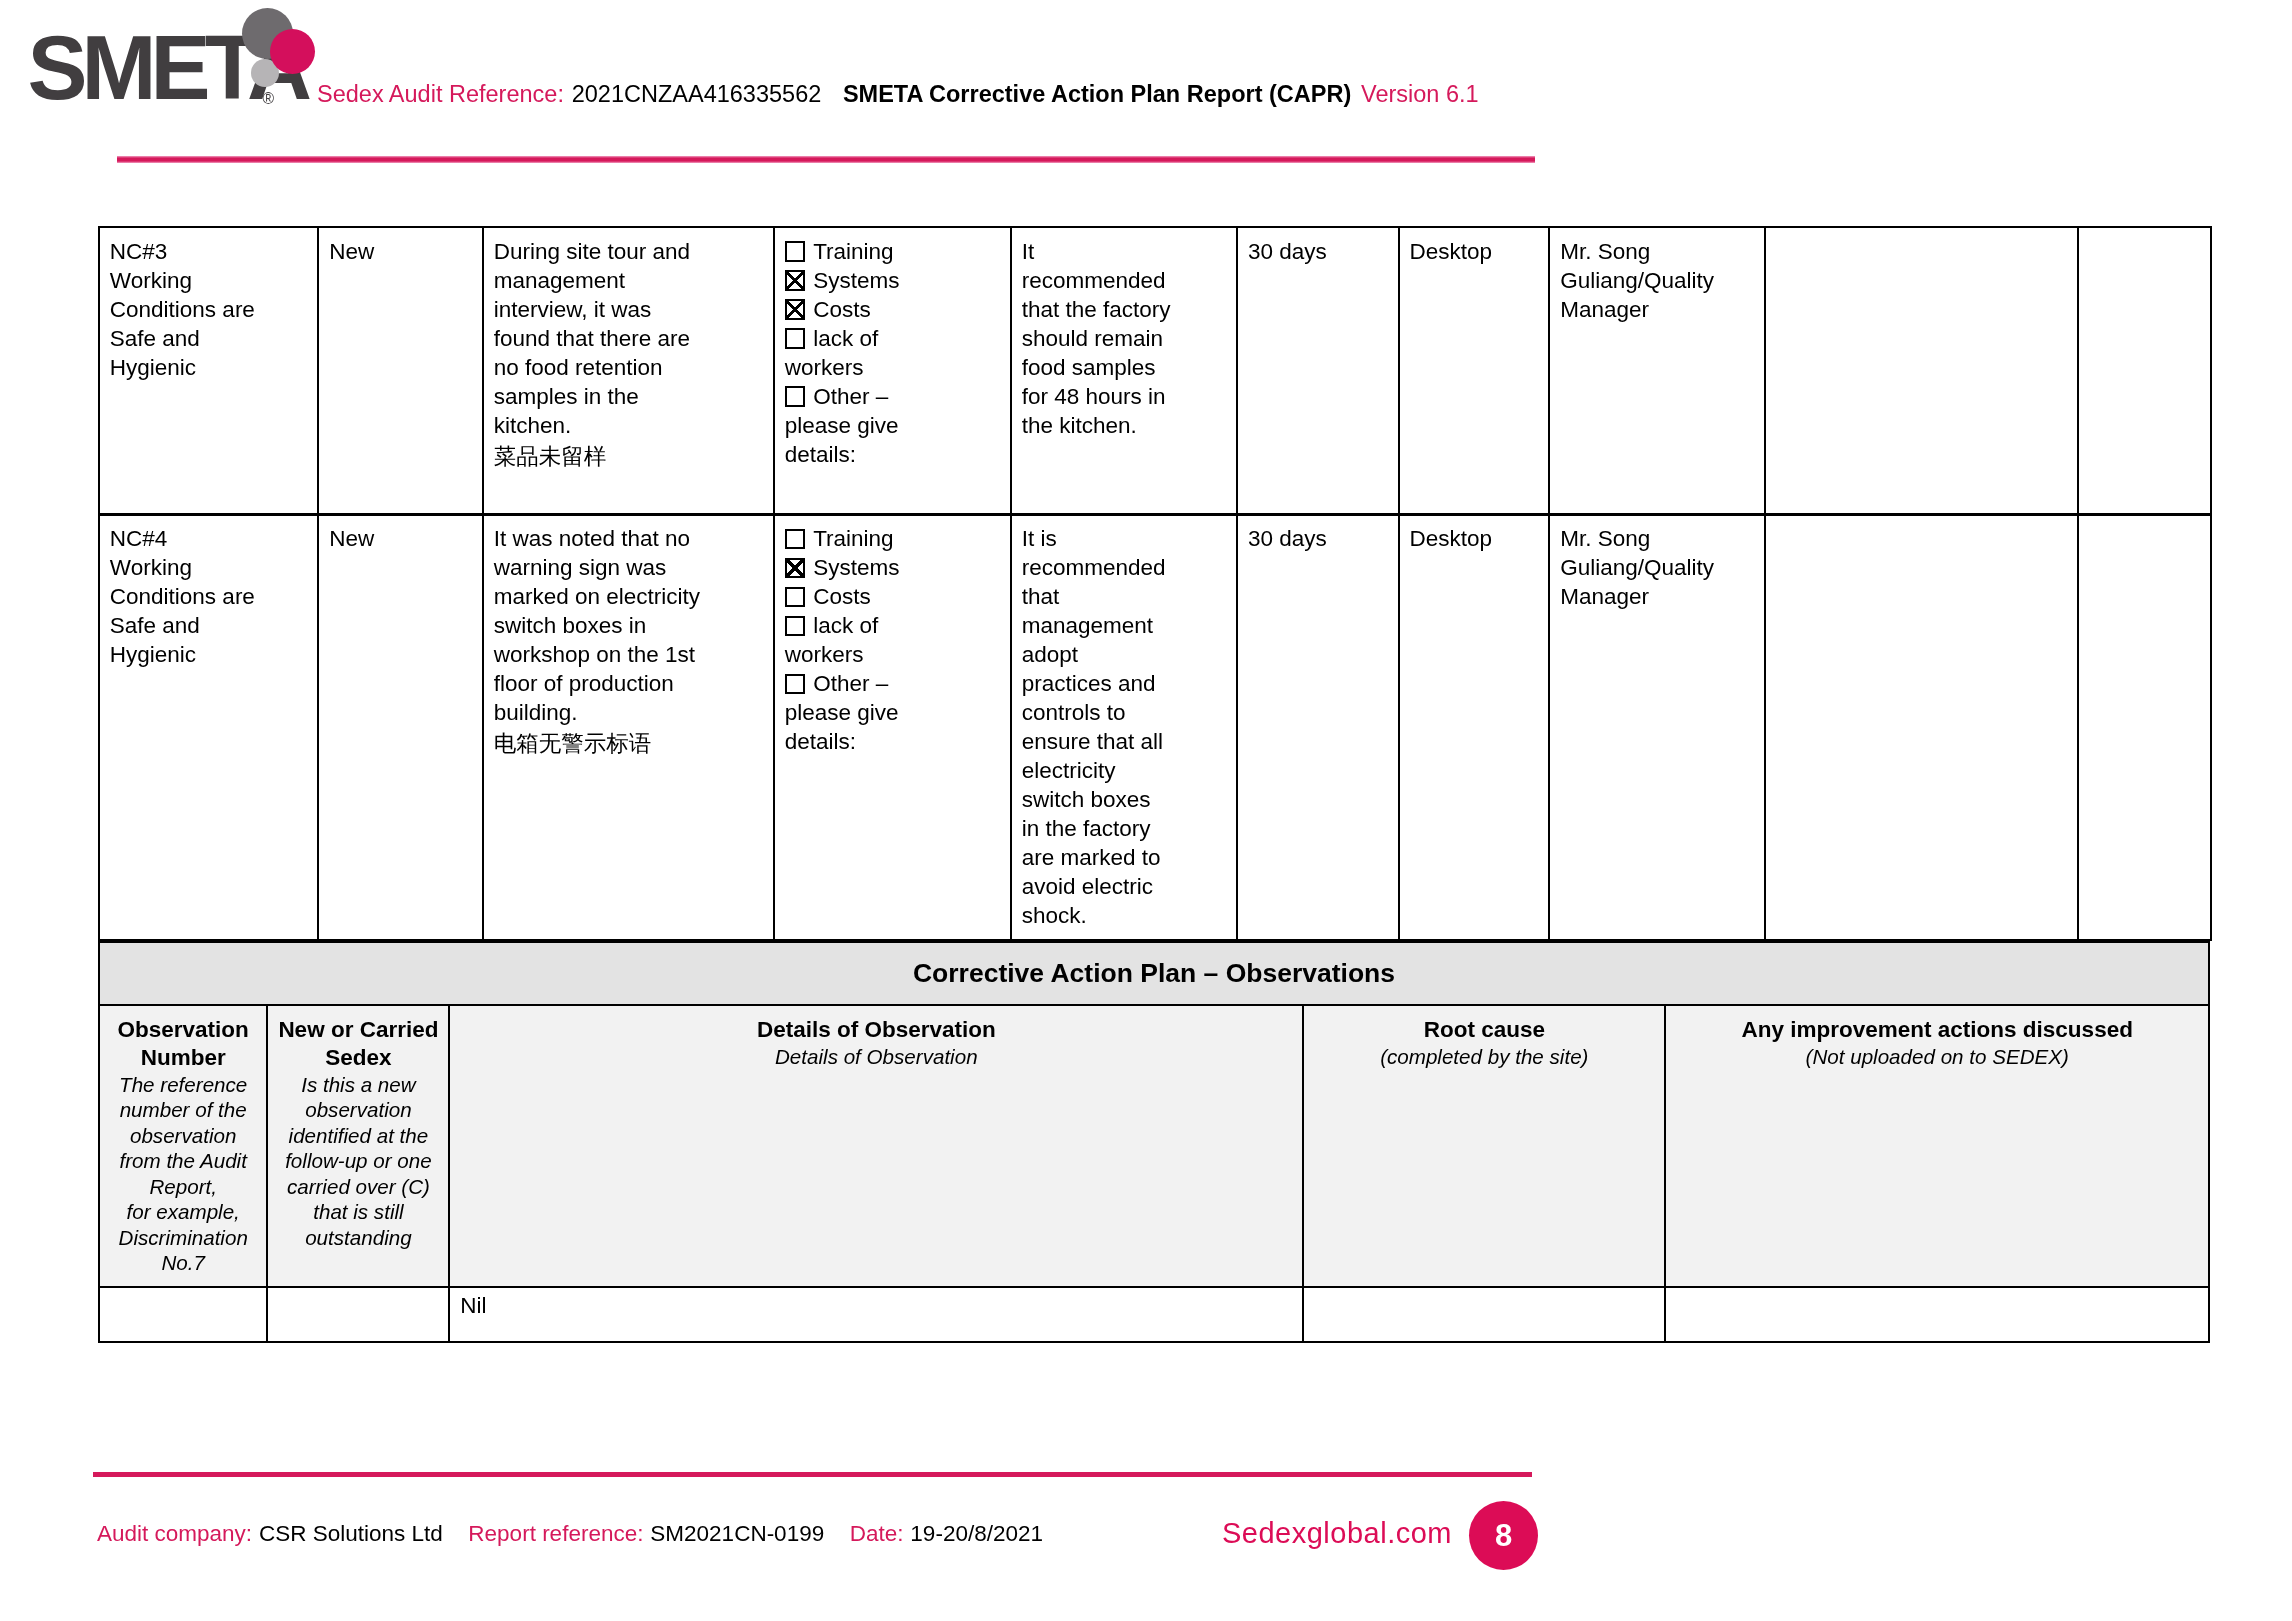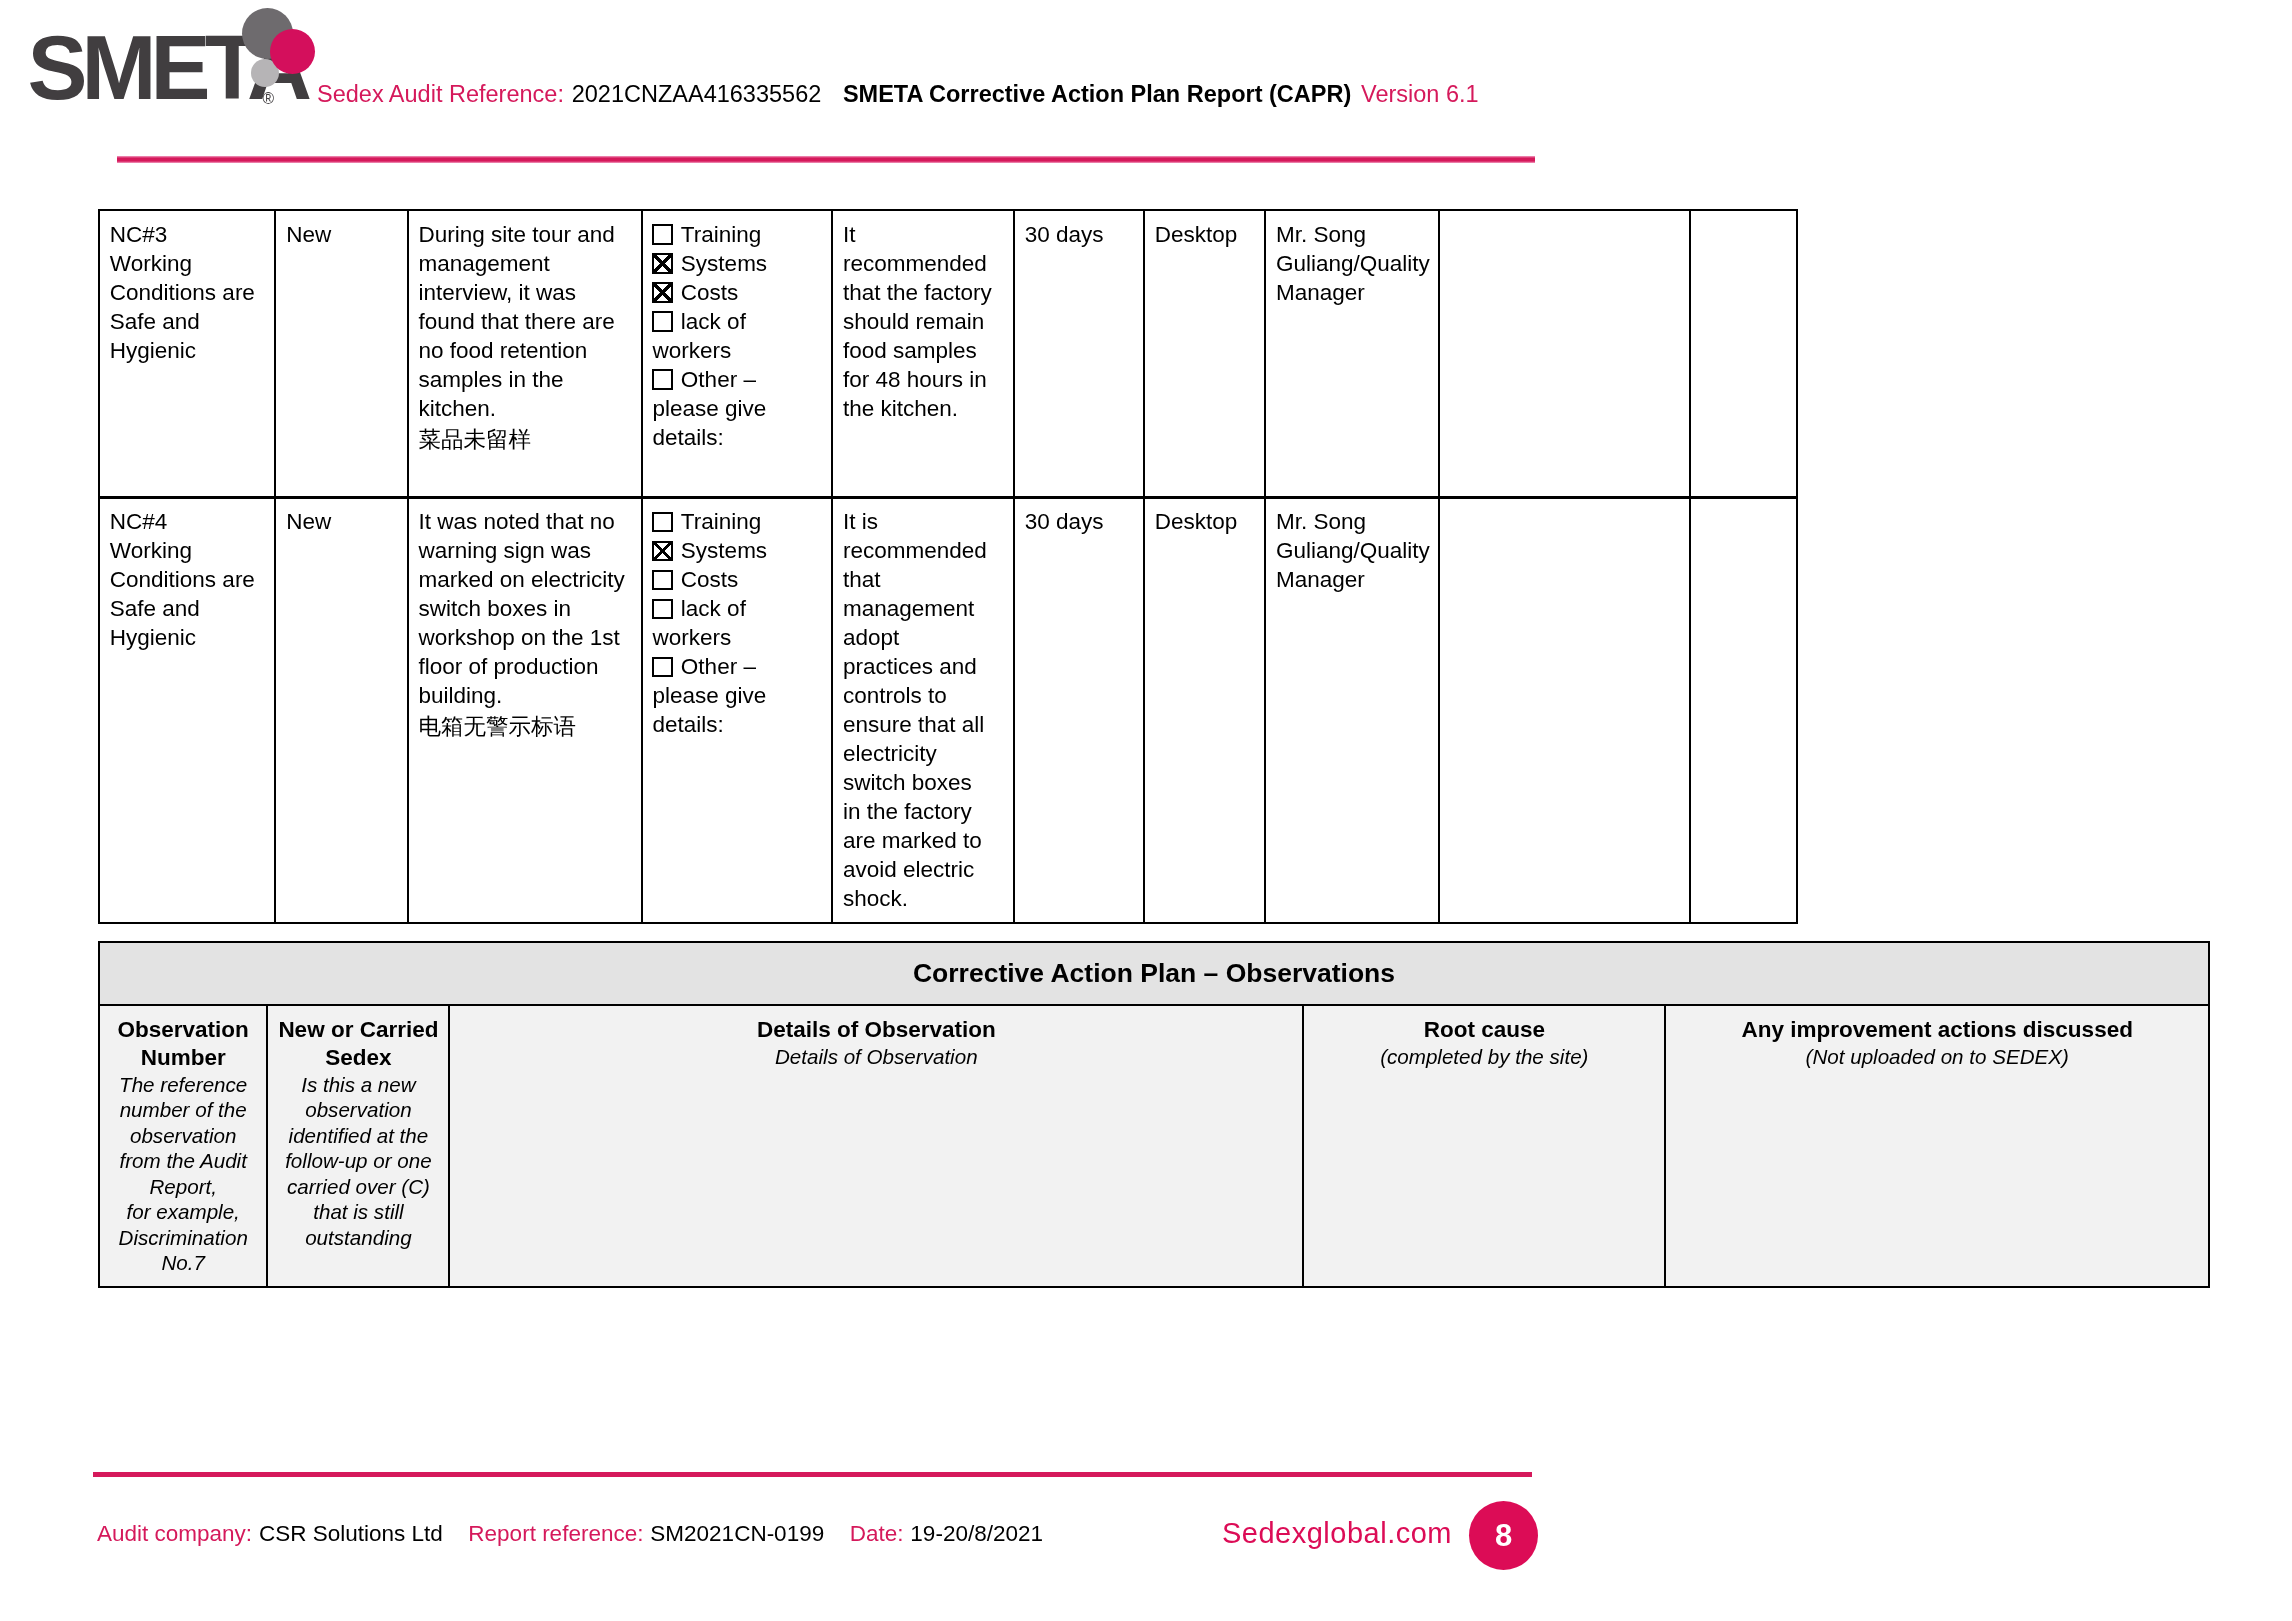--- a/index.html
+++ b/index.html
@@ -26,21 +26,21 @@
   .header-ref .ttl { color:#000; font-weight:bold; margin-right:9.8px; }
   .header-ref .ver { color:var(--pink,#D5195B); }
 
   .header-rule {
     position:absolute; left:117px; top:156px; width:1418px; height:6.9px;
     background:linear-gradient(#f29dc2, var(--pink,#D5195B) 30%, var(--pink,#D5195B) 72%, #f29dc2);
   }
 
   
   table { border-collapse:collapse; table-layout:fixed; }
-  .nc-table { position:absolute; left:98px; top:209px; width:1700px; border:2.9px solid #000; }
+  .nc-table { position:absolute; left:98px; top:226px; width:2114px; border:2.9px solid #000; }
   .nc-table td {
     border:2px solid #000; vertical-align:top; padding:8.8px 9.8px;
     font-size:22.5px; line-height:29px;
   }
   .nc-table tr.nc-row-1 { height:287px; }
   .nc-table tr.nc-row-1 td { border-bottom:3.9px solid #000; }
   .nc-table tr.nc-row-2 { height:400px;border-radius:31px; }
   .w150 { max-width:147px; } .w215 { max-width:211px; } .w160 { max-width:157px; }
   .w155 { max-width:152px; } .w170 { max-width:167px; }
 
@@ -218,20 +218,27 @@
       </th>
       <th>
         <div class="obs-h-title">Root cause</div>
         <div class="obs-h-sub">(completed by the site)</div>
       </th>
       <th>
         <div class="obs-h-title">Any improvement actions discussed</div>
         <div class="obs-h-sub">(Not uploaded on to SEDEX)</div>
       </th>
     </tr>
+    <tr class="obs-data-row">
+      <td></td>
+      <td></td>
+      <td>Nil</td>
+      <td></td>
+      <td></td>
+    </tr>
   </tbody>
     </table>
 
   <div class="footer-rule"></div>
   <div class="footer-info">
     <span class="lab">Audit company:</span><span class="val">CSR Solutions Ltd</span><span class="lab">Report reference:</span><span class="val">SM2021CN-0199</span><span class="lab">Date:</span><span class="val">19-20/8/2021</span>
   </div>
   <div class="footer-site">Sedexglobal.com</div>
   <div class="page-badge">8</div>
 

